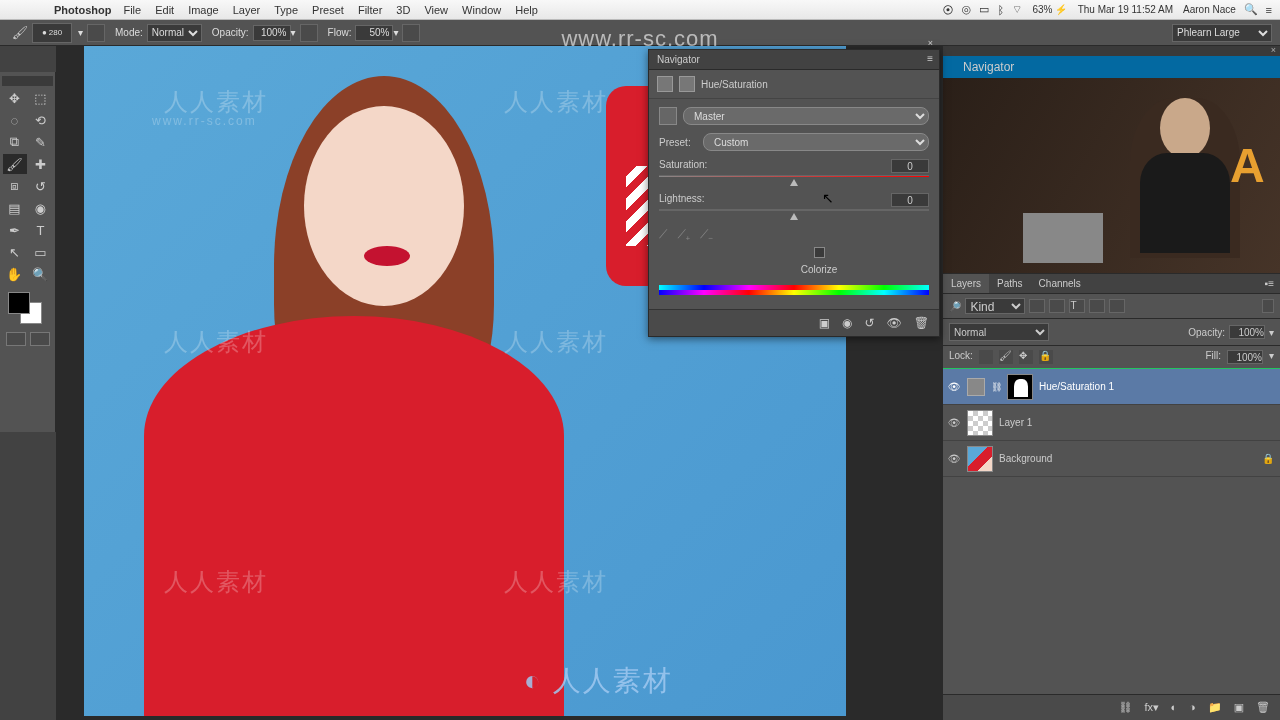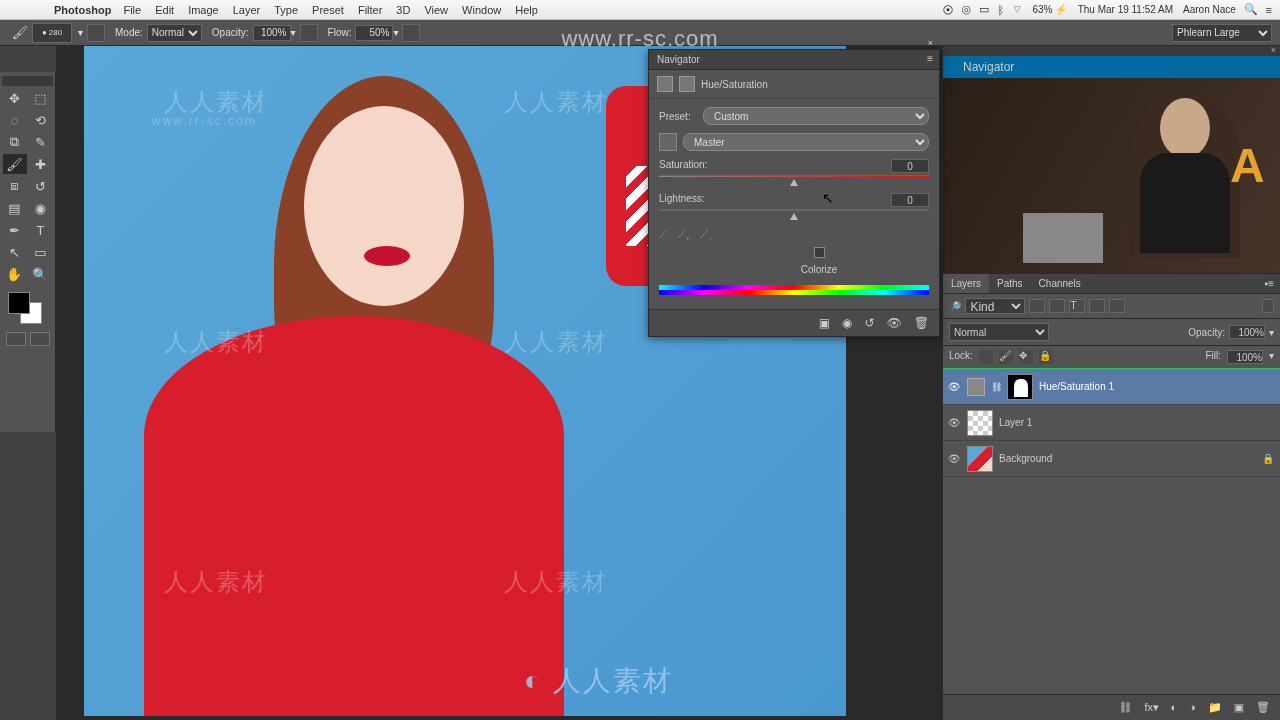--- a/index.html
+++ b/index.html
@@ -228,26 +228,26 @@
     <span style="position:absolute;right:6px;top:3px">≡</span>
     <span style="position:absolute;right:6px;top:-12px;font-size:9px">×</span>
   </div>
   <div class="panel-header">
     <div class="hicon"></div>
     <div class="hicon"></div>
     <span>Hue/Saturation</span>
   </div>
   <div class="panel-body">
     <div class="prop-row">
+      <div class="hand-icon"></div>
+      <select><option>Master</option></select>
+    </div>
+    <div class="prop-row">
       <span class="plabel">Preset:</span>
       <select><option>Custom</option></select>
-    </div>
-    <div class="prop-row">
-      <div class="hand-icon"></div>
-      <select><option>Master</option></select>
     </div>
     <div class="slider-row">
       <div class="top">
           <span>Saturation:</span>
           <span class="val">0</span>
         </div>
       <div class="slider-track">
           <div class="sat-gradient"></div>
           <div class="slider-thumb" style="left:50%"></div>
         </div>

